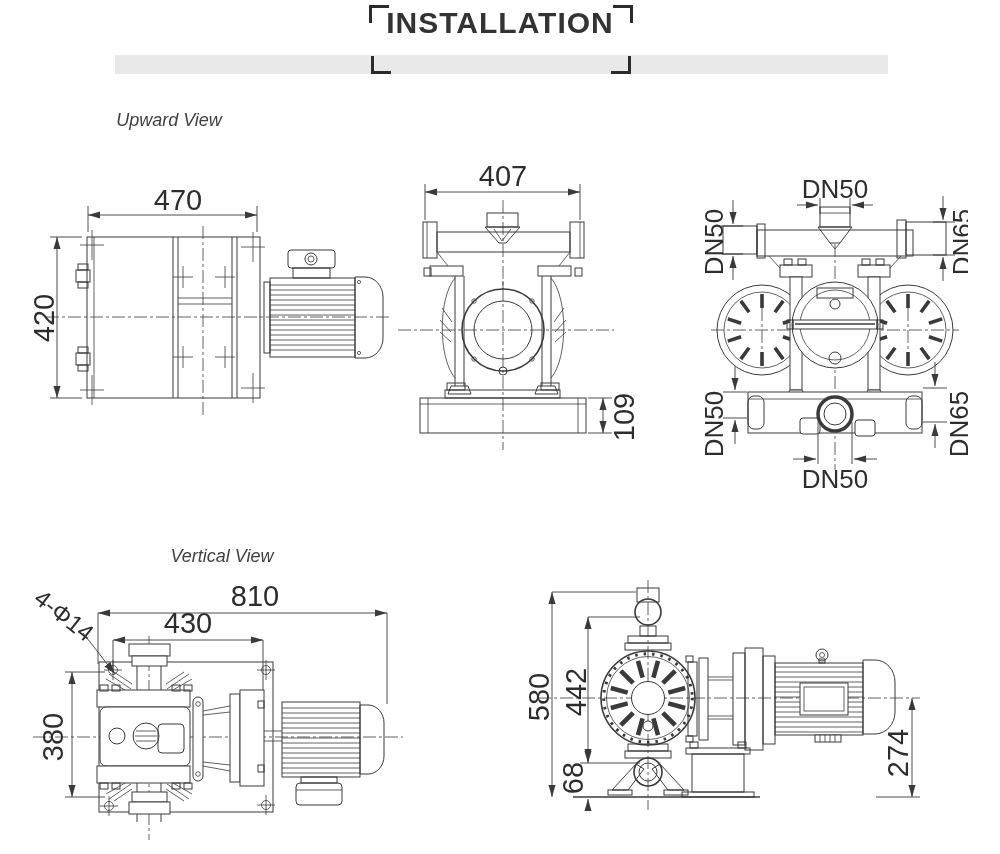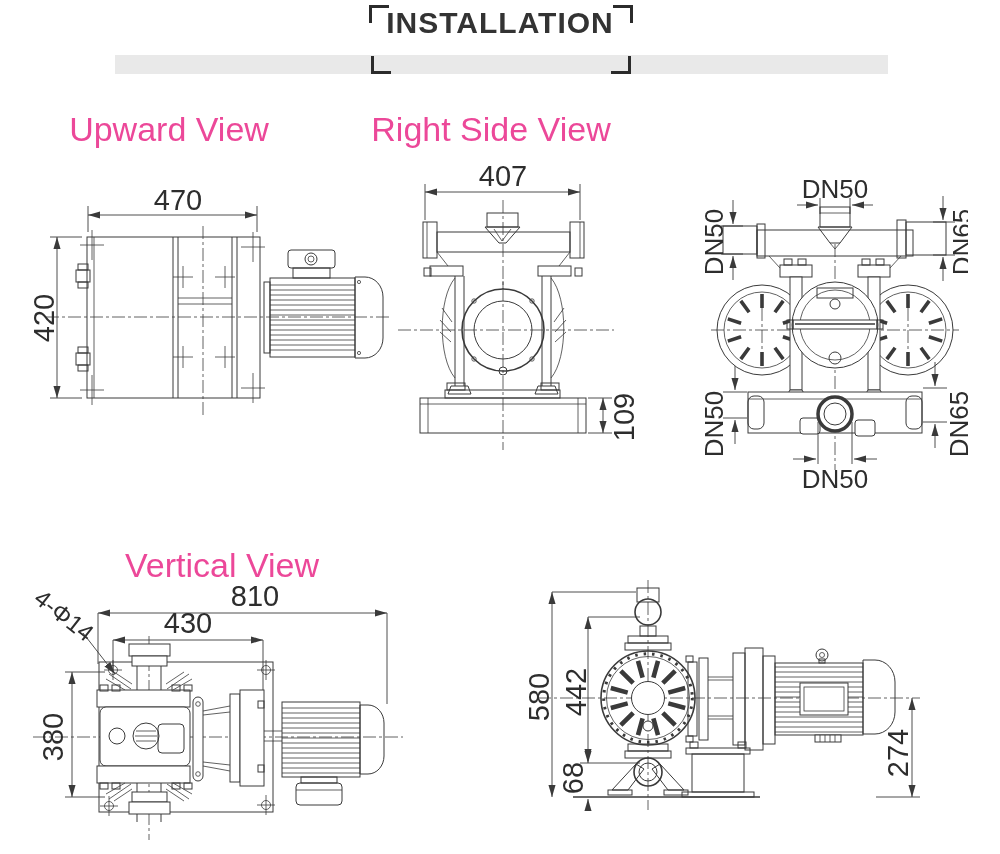--- a/index.html
+++ b/index.html
@@ -7,21 +7,21 @@
         font-family:"Liberation Sans",sans-serif;border-radius:10px;}
   
   #band{position:absolute;left:115px;top:55px;width:773px;height:19px;background:#e9e9e9;}
   #title{position:absolute;left:0;top:6px;width:1000px;text-align:center;z-index:2;
          font-weight:bold;font-size:30px;line-height:33px;color:#333;letter-spacing:1px;}
   .brk{position:absolute;width:17px;height:15px;z-index:3;}
   .brk.tl{left:369px;top:5px;border-left:3px solid #2b2b2b;border-top:3px solid #2b2b2b;}
   .brk.tr{left:613px;top:5px;border-right:3px solid #2b2b2b;border-top:3px solid #2b2b2b;}
   .brk.bl{left:371px;top:56px;border-left:3px solid #2b2b2b;border-bottom:3px solid #2b2b2b;}
   .brk.br{left:611px;top:56px;border-right:3px solid #2b2b2b;border-bottom:3px solid #2b2b2b;}
-  .vlabel{position:absolute;transform:translateX(-50%);font-size:34px;color:#ec4899;white-space:nowrap;z-index:2;}
+  .vlabel{position:absolute;transform:translateX(-50%);font-size:18px;color:#404040;white-space:nowrap;z-index:2;font-style:italic;}
   svg{position:absolute;}
   svg *{vector-effect:none;}
   .ln{fill:none;stroke:#3a3a3a;stroke-width:1;}
   .thn{fill:none;stroke:#3a3a3a;stroke-width:0.8;}
   .thk{fill:none;stroke:#3a3a3a;stroke-width:1.6;}
   .cl{fill:none;stroke:#3a3a3a;stroke-width:0.8;stroke-dasharray:13 3 3 3;}
   .dm{fill:none;stroke:#3a3a3a;stroke-width:0.9;}
   .spk{fill:none;stroke:#3a3a3a;stroke-width:4.6;}
   .spk2{fill:none;stroke:#3a3a3a;stroke-width:3.6;}
   .wf{fill:#fff;stroke:#3a3a3a;stroke-width:1;}
@@ -37,21 +37,20 @@
   <div id="band"></div>
   <div class="brk tl"></div>
   <div class="brk tr"></div>
   <div class="brk bl"></div>
   <div class="brk br"></div>
   <div id="title">
     <div>INSTALLATION</div>
   </div>
 
   <div class="vlabel" style="left:169px;top:110px;">Upward View</div>
-  <div class="vlabel" style="left:491px;top:110px;">Right Side View</div>
   <div class="vlabel" style="left:222px;top:546px;">Vertical View</div>
 
   <svg style="left:28px;top:168px;" width="370" height="300" viewBox="0 0 370 300">
     <defs>
       <marker id="arU" viewBox="0 0 12 8" markerWidth="13" markerHeight="9" refX="11.5" refY="4" orient="auto-start-reverse" markerUnits="userSpaceOnUse">
         <path d="M0 0.6L11.5 4L0 7.4Z" fill="#3a3a3a" stroke="none"></path>
       </marker>
     </defs>
     <path class="cl" d="M18 149H362"></path>
     <path class="cl" d="M175 58V248"></path>

